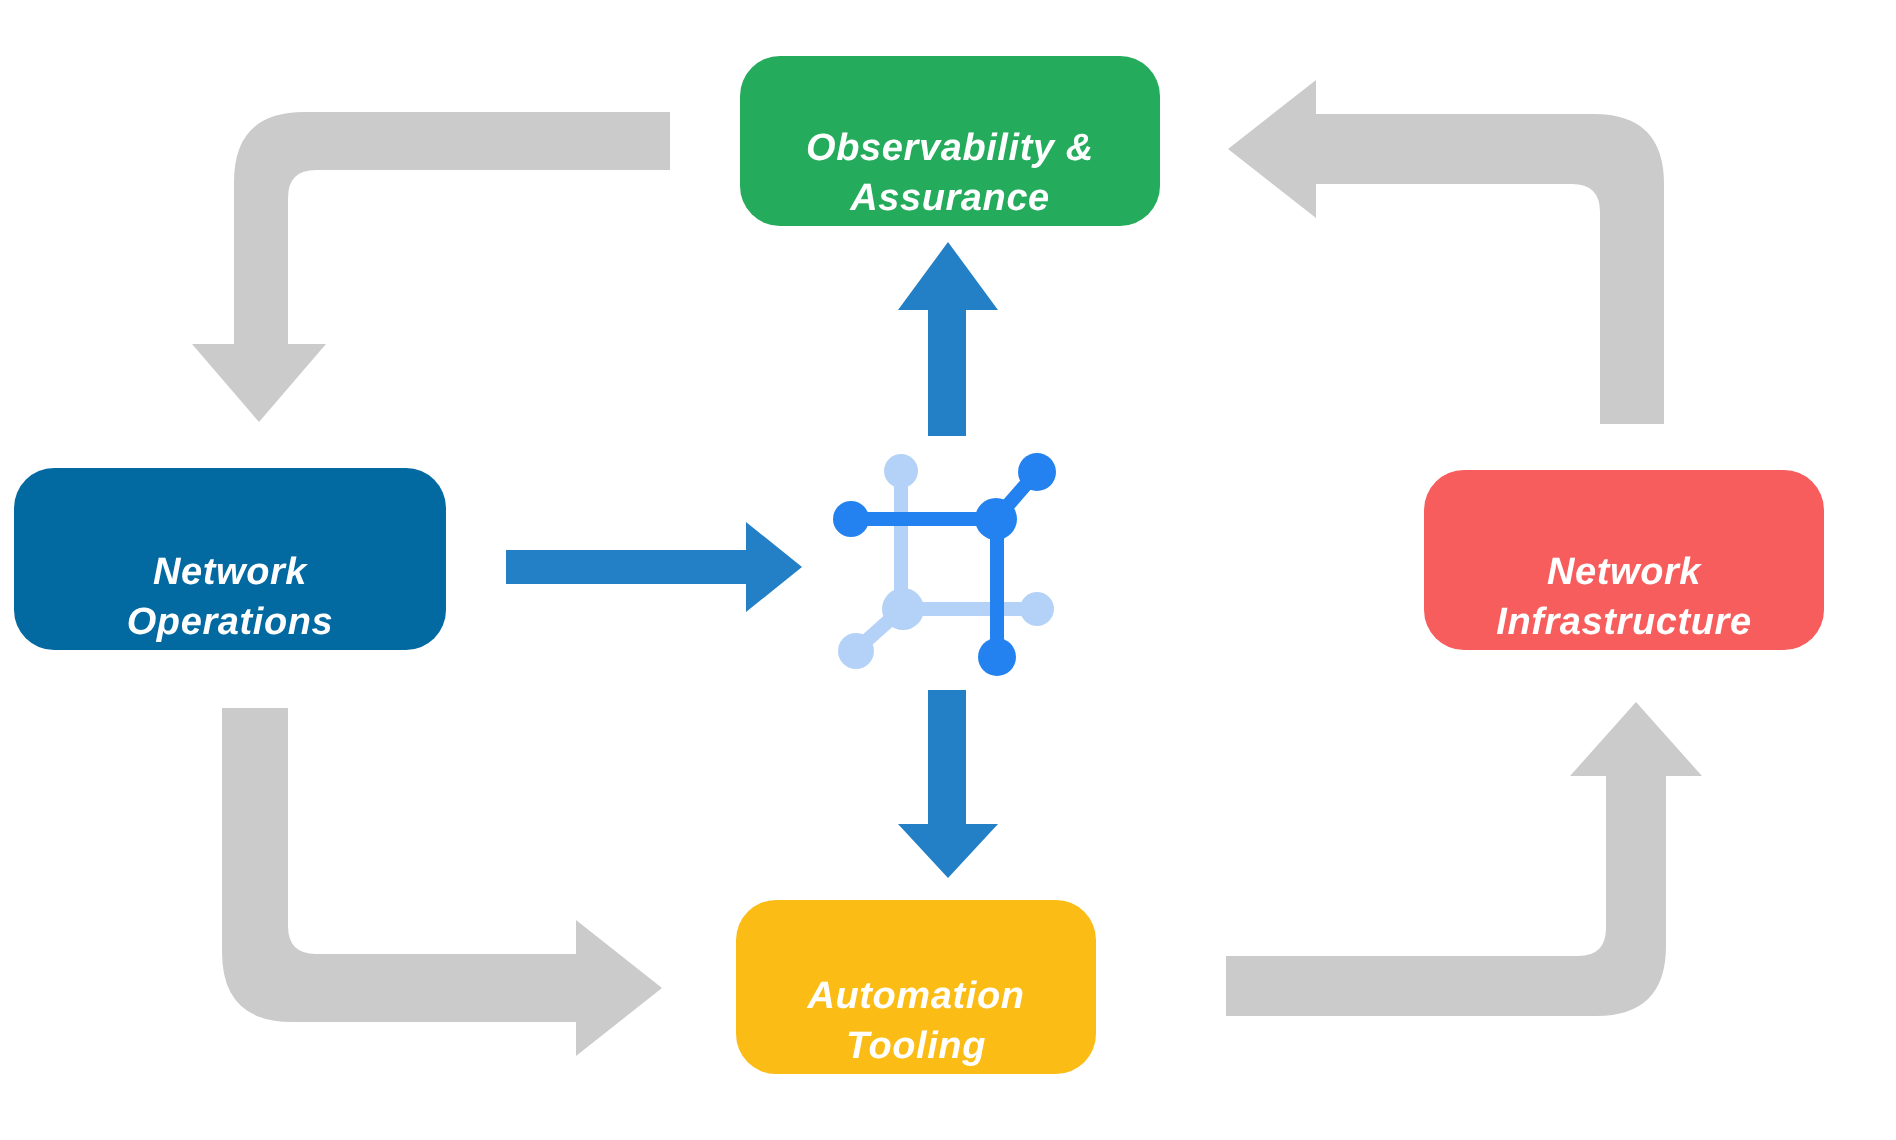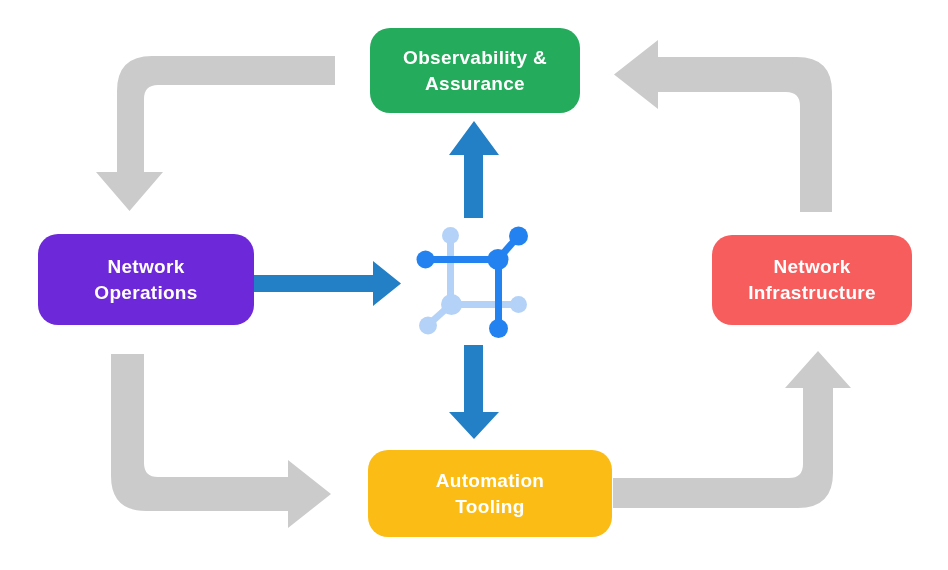--- a/index.html
+++ b/index.html
@@ -6,32 +6,33 @@
   body {
     width: 948px; height: 570px;
     background: #ffffff;
     font-family: "Liberation Sans", sans-serif;
     overflow: hidden;
   }
   .stage { position: relative; width: 948px; height: 570px; }
   .layer { position: absolute; left: 0; top: 0; }
   .node {
     position: absolute;
-    display: flex; align-items: center; justify-content: center;
+    display: flex; align-items: flex-end; justify-content: center;
     text-align: center;
     color: #ffffff;
     font-size: 19px; font-weight: 600;
     line-height: 1.35; letter-spacing: 0.3px;
     border-radius: 20px;
+    font-style: italic;
   }
   .node span { display: block; max-width: 165px; }
   .node-observability   { left: 370px; top: 28px;  width: 210px; height: 85px; background: #24AB5B; }
-  .node-operations      { left: 38px;  top: 234px; width: 216px; height: 91px; background: #6d28d9; }
+  .node-operations      { left: 7px;  top: 234px; width: 216px; height: 91px; background: #0369a1; }
   .node-infrastructure  { left: 712px; top: 235px; width: 200px; height: 90px; background: #F75D5D; }
-  .node-automation      { left: 368px; top: 450px; width: 244px; height: 87px; background: #FBBC15; }
+  .node-automation      { left: 368px; top: 450px; width: 180px; height: 87px; background: #FBBC15; }
   .icon-svg { position: absolute; left: 414px; top: 224px; }
 </style>
 </head>
 <body>
 
 <div class="stage">
 
   <svg class="layer" width="948" height="570" viewBox="0 0 948 570">
 
     <path d="M 335 56 L 152 56 Q 117 56 117 91 L 117 172 L 96 172 L 129.5 211 L 163 172 L 144 172 L 144 99 Q 144 85 158 85 L 335 85 Z" fill="#CBCBCB"></path>

